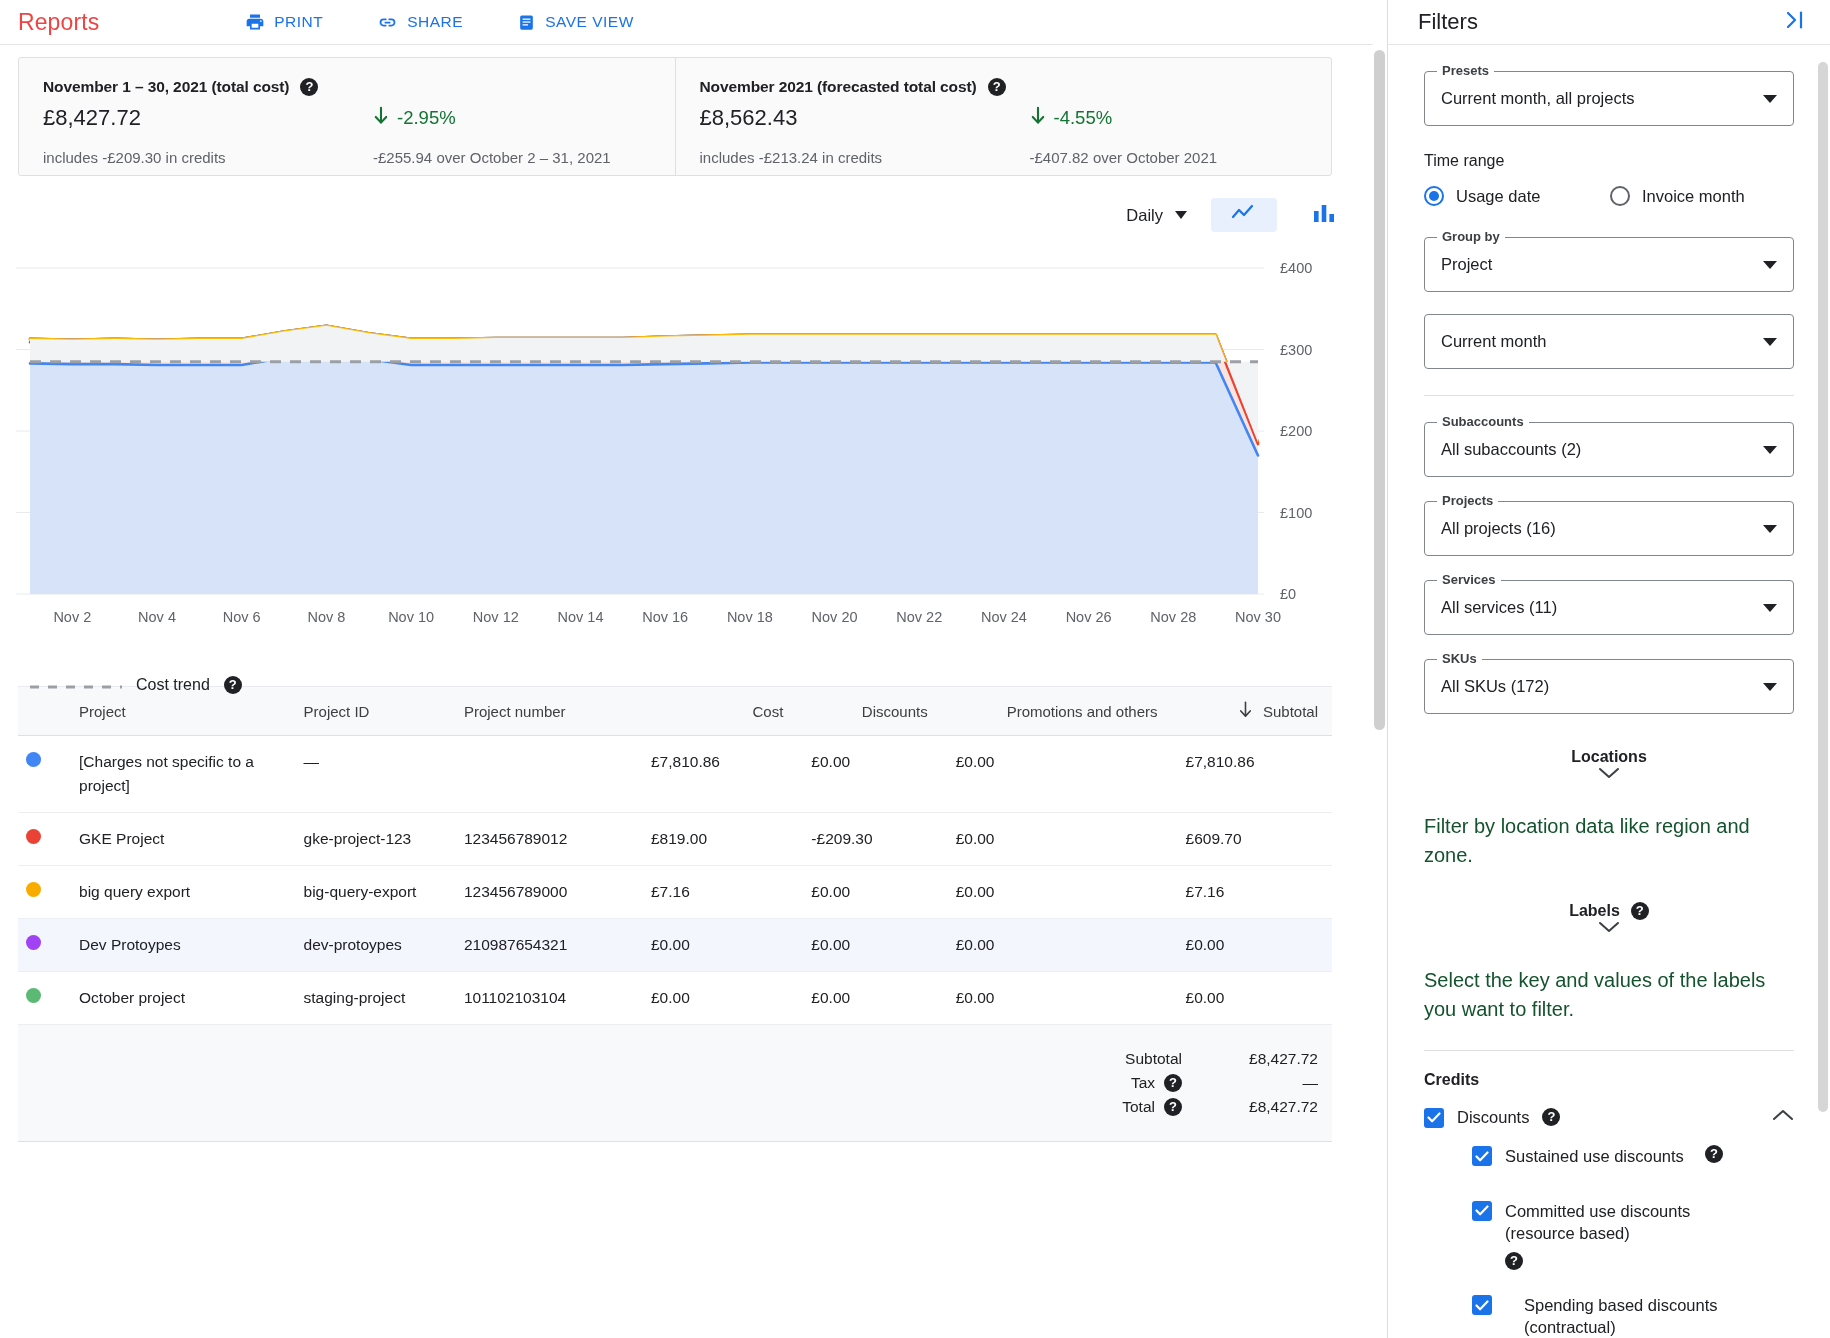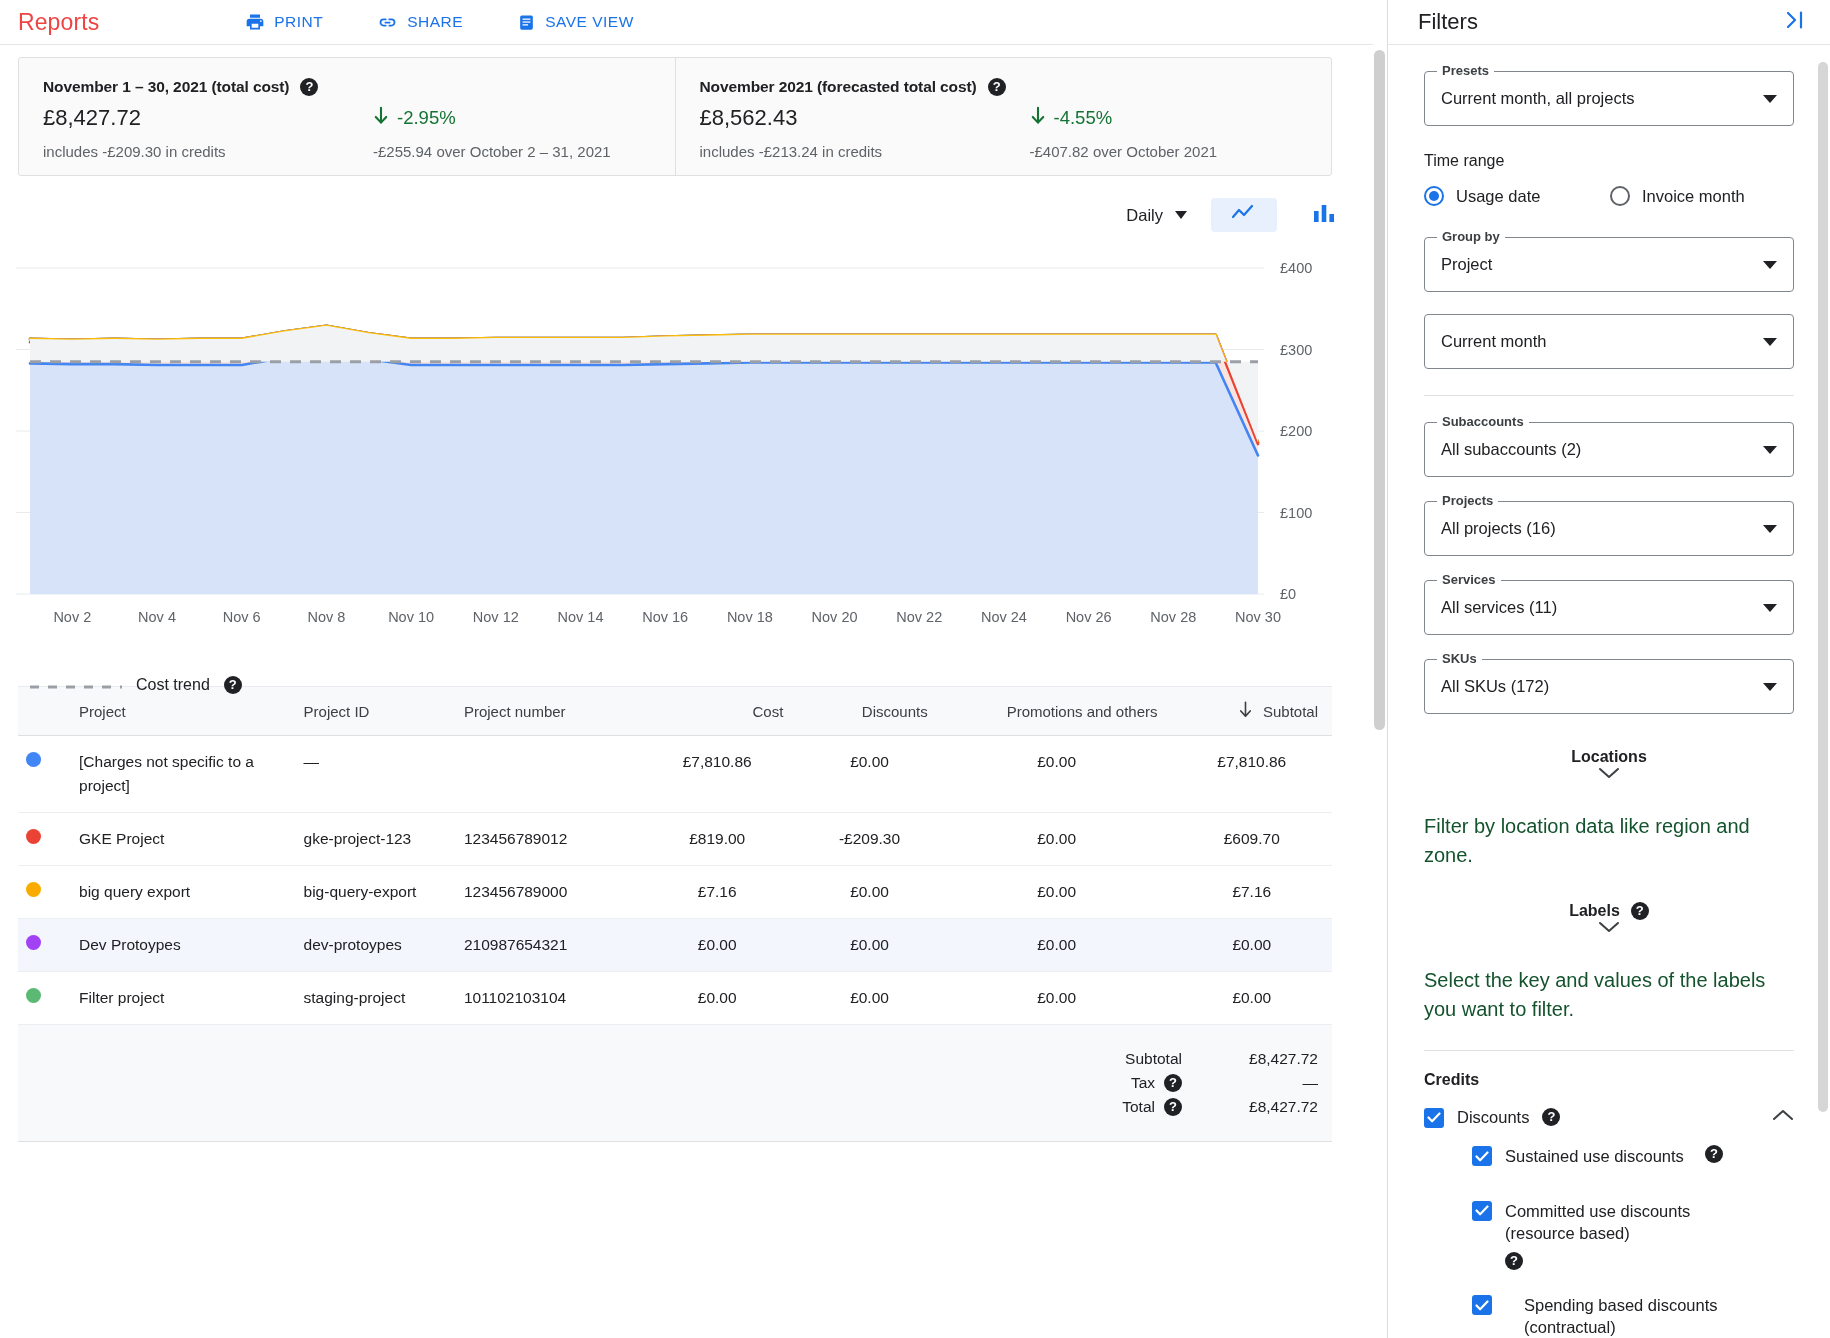--- a/index.html
+++ b/index.html
@@ -56,21 +56,21 @@
     background: #fafafa;
     display: flex; height: 119px;
   }
   .card { flex: 1; padding: 20px 24px 0 24px; position: relative; }
   .card + .card { border-left: 1px solid #e0e0e0; }
   .card-head { display: flex; align-items: center; gap: 11px; }
   .card-title { font-size: 15.5px; font-weight: 700; color: #202124; letter-spacing: -.1px; }
   .card-row2 { display: flex; align-items: baseline; margin-top: 9px; }
   .card-amount { font-size: 22px; color: #202124; font-weight: 400; width: 330px; }
   .card-delta { display: flex; align-items: center; gap: 8px; font-size: 18.5px; color: #137333; }
-  .card-row3 { display: flex; margin-top: 12px; }
+  .card-row3 { display: flex; margin-top: 18px; }
   .card-sub { font-size: 15px; color: #5f6368; width: 330px; }
   .card-sub2 { font-size: 15px; color: #5f6368; }
 
   .qmark {
     width: 18px; height: 18px; border-radius: 50%;
     background: #202124; color: #fff;
     font-size: 13px; font-weight: 700; line-height: 18px; text-align: center;
     display: inline-block; cursor: pointer; flex: none;
     font-family: "Liberation Sans", sans-serif;
   }
@@ -104,21 +104,21 @@
   table { border-collapse: collapse; width: 100%; table-layout: fixed; }
   thead th {
     background: #f8f9fa; font-size: 15px; font-weight: 400; color: #3c4043;
     padding: 14px 14px; border-bottom: 1px solid #e0e0e0; border-top: 1px solid #e8eaed;
     text-align: right; white-space: nowrap;
   }
   thead th.left { text-align: left; }
   th .sort-wrap { display: inline-flex; align-items: center; gap: 10px; }
   tbody td {
     font-size: 15.5px; color: #202124; padding: 14px 14px;
-    border-bottom: 1px solid #eceff1; text-align: center; vertical-align: top;
+    border-bottom: 1px solid #eceff1; text-align: left; vertical-align: top;
     line-height: 1.55;
   }
   tbody td.left { text-align: left; }
   tbody tr.highlight { background: #f3f6fd; }
   .swatch { width: 15px; height: 15px; border-radius: 50%; display: inline-block; }
   td.swatch-cell { padding-left: 8px; padding-right: 0; width: 44px; }
   #totals-block { background: #f8f9fa; border-bottom: 1px solid #e0e0e0; }
   .total-line { display: flex; justify-content: flex-end; align-items: center; gap: 0; padding: 3px 0; }
   .total-label { font-size: 15.5px; color: #202124; width: 120px; text-align: right; display: flex; align-items: center; justify-content: flex-end; gap: 9px; }
   .total-value { font-size: 15.5px; color: #202124; width: 150px; text-align: right; padding-right: 14px; }
@@ -420,21 +420,21 @@
               <td class="left">Dev Protoypes</td>
               <td class="left">dev-protoypes</td>
               <td class="left">210987654321</td>
               <td class="">£0.00</td>
               <td class="">£0.00</td>
               <td class="">£0.00</td>
               <td class="">£0.00</td>
             </tr>
             <tr>
               <td class="left swatch-cell"><span class="swatch" style="background: rgb(91, 185, 116);"></span></td>
-              <td class="left">Filter project</td>
+              <td class="left">October project</td>
               <td class="left">staging-project</td>
               <td class="left">101102103104</td>
               <td class="">£0.00</td>
               <td class="">£0.00</td>
               <td class="">£0.00</td>
               <td class="">£0.00</td>
             </tr>
           </tbody>
       </table>
 

